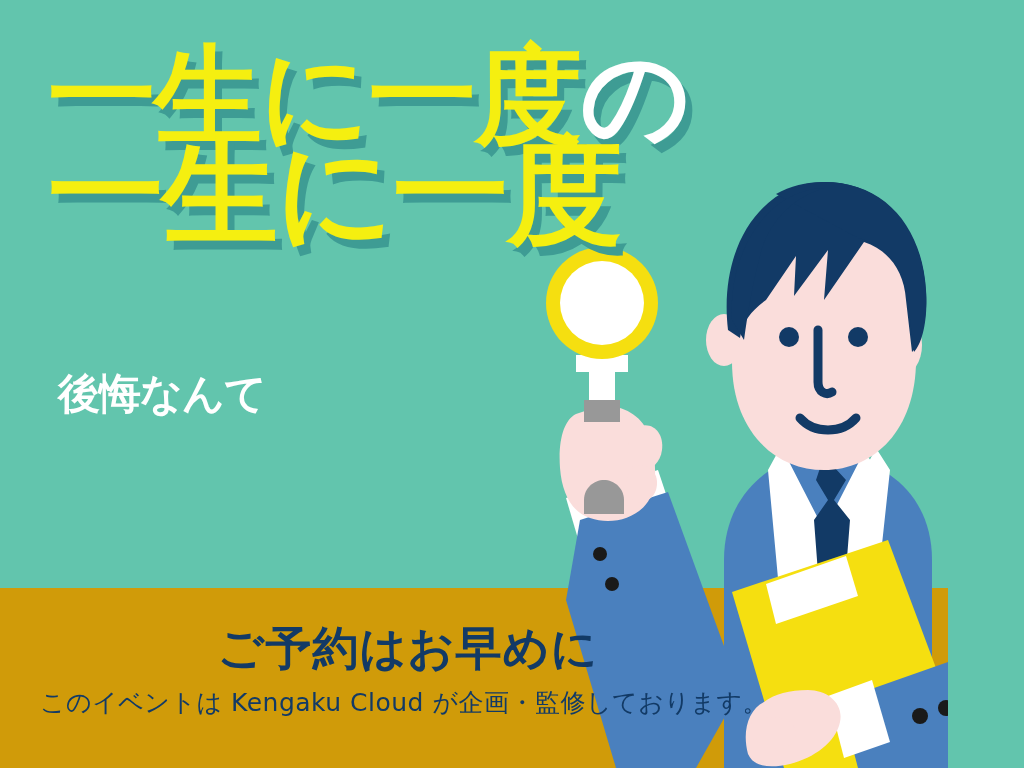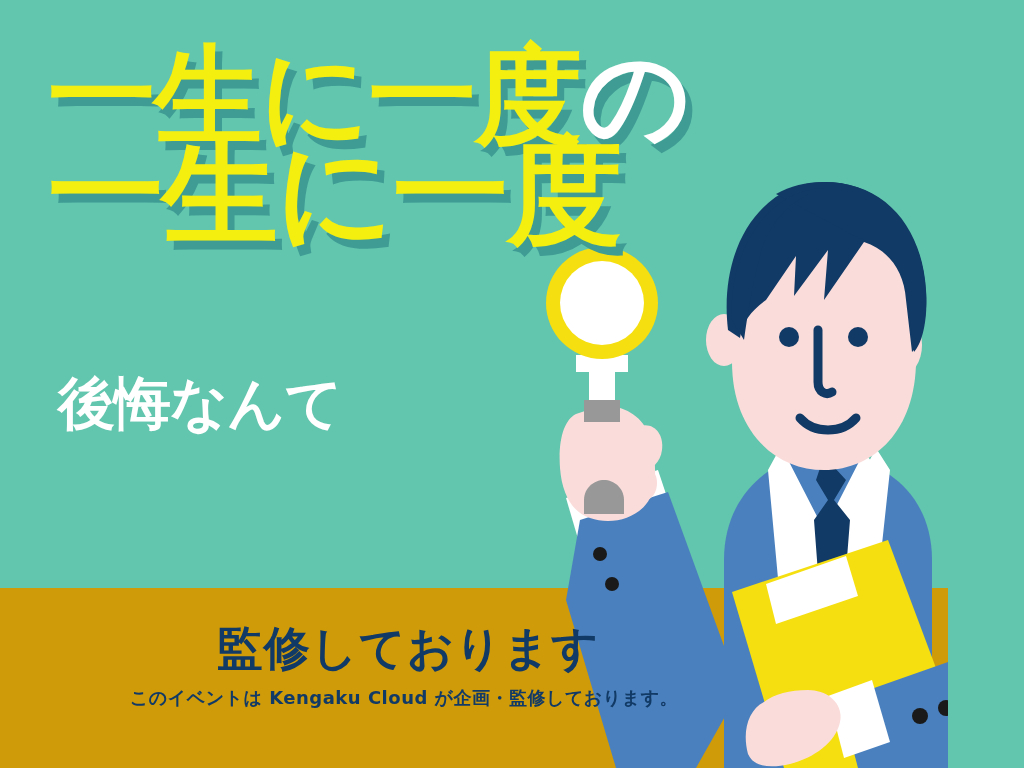--- a/index.html
+++ b/index.html
@@ -39,35 +39,35 @@
   }
   .y{color:#F5EF10;}
   .w{color:#FFFFFF;}
 
   
   .subtitle{
     position:absolute;left:58px;top:368px;z-index:31;
     color:#FFFFFF;pointer-events:none;
   }
   .sub-line{
-    margin:0;font-size:57px;font-weight:bold;line-height:1.26;
+    margin:0;font-size:42px;font-weight:bold;line-height:1.26;
     letter-spacing:-1px;white-space:nowrap;
     font-family:"DejaVu Sans","Liberation Sans",sans-serif;
   }
 
   
   .band-main{
     position:absolute;left:0;top:618px;width:816px;text-align:center;
     color:#123A66;font-size:46px;font-weight:bold;letter-spacing:1px;
     font-family:"DejaVu Sans","Liberation Sans",sans-serif;
     z-index:32;pointer-events:none;
   }
   .band-sub{
     position:absolute;left:0;top:686px;width:808px;text-align:center;
-    color:#123A66;font-size:18px;font-weight:bold;letter-spacing:0.5px;
+    color:#123A66;font-size:25px;font-weight:normal;letter-spacing:0.5px;
     font-family:"DejaVu Sans","Liberation Sans",sans-serif;
     z-index:32;pointer-events:none;
   }
 
   
   .illus{
     position:absolute;right:0;top:0;width:420px;height:768px;z-index:20;
   }
   .illus svg{display:block;}
 </style>
@@ -172,16 +172,16 @@
 
   <div class="headline">
     <p class="hl-line hl1"><span class="y">一生に一度</span><span class="w">の</span></p>
     <p class="hl-line hl2 y">一生に一度</p>
   </div>
 
   <div class="subtitle">
     <p class="sub-line">後悔なんて</p>
   </div>
 
-  <div class="band-main">監修しております</div>
+  <div class="band-main">ご予約はお早めに</div>
   <div class="band-sub">このイベントは Kengaku Cloud が企画・監修しております。</div>
 
 </div>
 
 </body></html>

